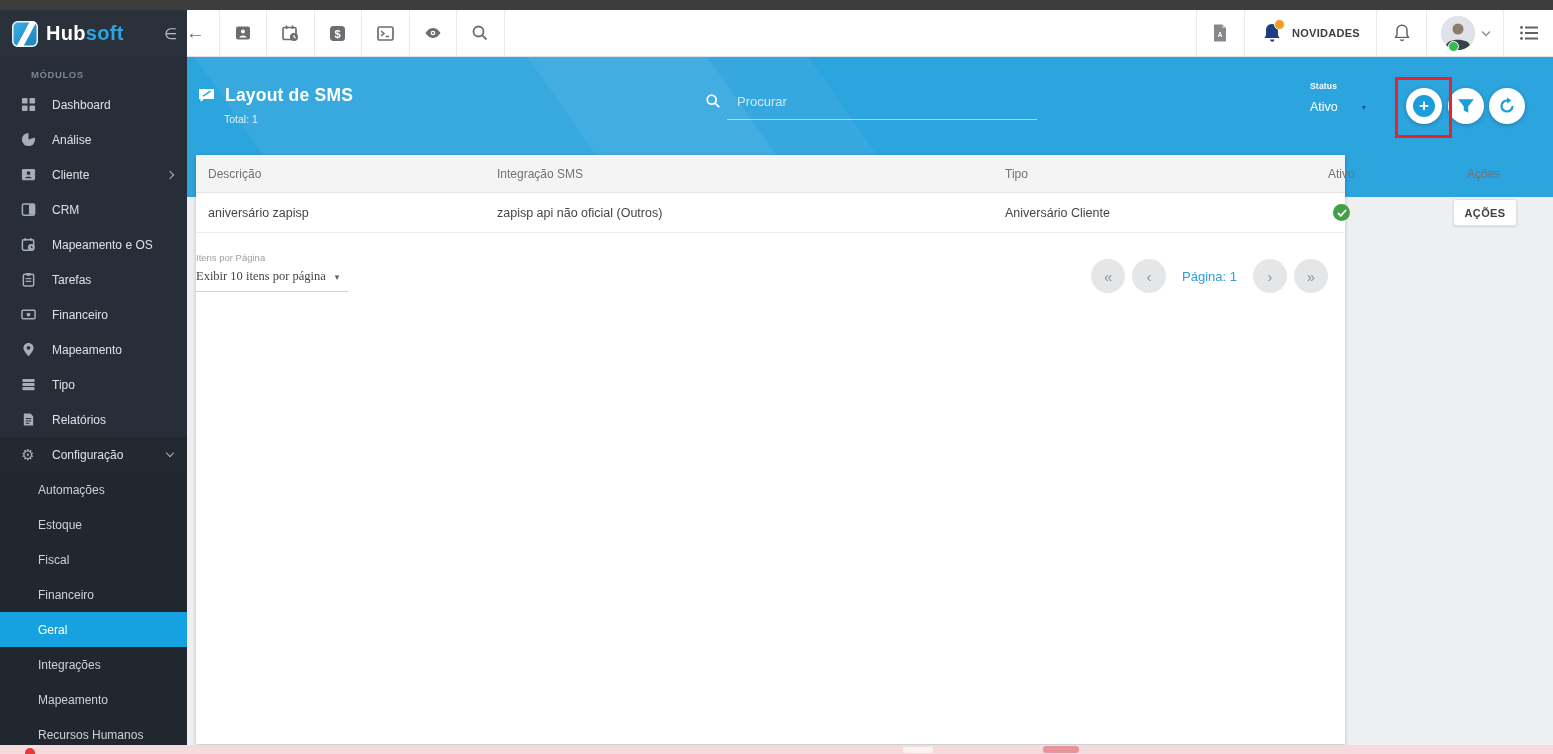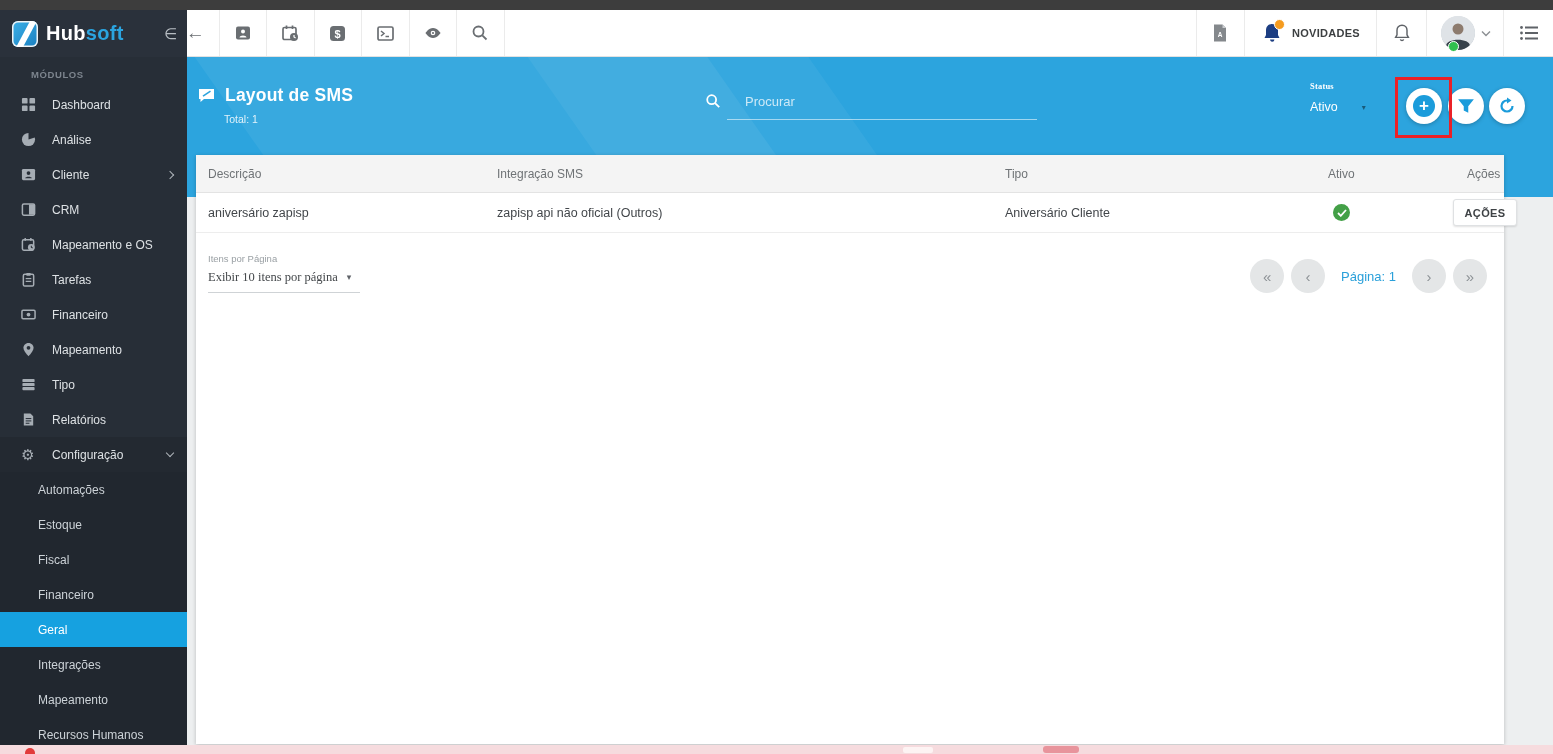--- a/index.html
+++ b/index.html
@@ -52,44 +52,44 @@
   .content { position:absolute; left:0; top:47px; right:0; bottom:0; }
   .blue-header { position:absolute; left:0; top:0; right:0; height:140px; background:#2ca4de; overflow:hidden; }
   .stripe { position:absolute; background:rgba(255,255,255,.06); transform:rotate(-35deg); }
   .s1 { width:420px; height:900px; left:90px; top:-420px; }
   .s2 { width:230px; height:900px; left:430px; top:-380px; background:rgba(255,255,255,.05); }
   .title-block { position:absolute; left:26px; top:28px; color:#fff; }
   .title-line { display:flex; align-items:center; gap:10px; }
   .title-text { font-size:17.5px; font-weight:bold; letter-spacing:.2px; }
   .total-text { margin:7px 0 0 26px; font-size:10.5px; color:rgba(255,255,255,.85); }
   .search-block { position:absolute; left:533px; top:36px; width:332px; }
-  .search-line { display:flex; align-items:center; gap:24px; }
+  .search-line { display:flex; align-items:center; gap:16px; }
   .search-ph { font-size:13px; color:rgba(255,255,255,.75); }
   .search-underline { margin:10px 0 0 22px; width:310px; border-bottom:1px solid rgba(255,255,255,.55); }
   .status-block { position:absolute; left:1138px; top:24px; width:90px; color:#fff; }
-  .status-label { font-size:8.5px; font-weight:bold; letter-spacing:.2px;font-family:Liberation Serif, serif; }
+  .status-label { font-size:8.5px; font-weight:bold; letter-spacing:.2px; }
   .status-value-line { margin-top:9px; display:flex; align-items:center; }
   .status-value { font-size:12.5px; }
   .status-caret { margin-left:24px; font-size:8px; color:rgba(0,0,0,.45); }
   .round-btn { position:absolute; top:31px; width:36px; height:36px; border-radius:50%; background:#fff; box-shadow:0 1px 4px rgba(0,0,0,.25); display:flex; align-items:center; justify-content:center; cursor:pointer; }
   .btn-add { left:1234px; } .btn-filter { left:1276px; } .btn-refresh { left:1317px; }
   .plus-disc { width:22px; height:22px; border-radius:50%; background:#1b9cdb; color:#fff; font-size:17px; line-height:21px; text-align:center; font-weight:bold; }
 
   
-  .card { position:absolute; left:24px; top:98px; width:1308px; bottom:10px; background:#fff; box-shadow:0 1px 4px rgba(0,0,0,.22); }
+  .card { position:absolute; left:24px; top:98px; width:1149px; bottom:10px; background:#fff; box-shadow:0 1px 4px rgba(0,0,0,.22); }
   .tgrid { display:grid; grid-template-columns:301px 508px 323px 139px auto; align-items:center; }
   .thead { height:38px; background:#f4f4f4; border-bottom:1px solid #e3e3e3; color:#6f7376; font-size:12px; }
   .thead > div:first-child, .trow > div:first-child { padding-left:12px; }
   .trow { height:40px; border-bottom:1px solid #ededed; color:#42464a; font-size:12.5px; }
   .check-cell { padding-left:5px; }
   .check-circle { width:17px; height:17px; border-radius:50%; background:#43a047; display:flex; align-items:center; justify-content:center; }
   .acoes-btn { margin-left:-14px; width:64px; height:27px; background:#fff; border:1px solid #dfe1e3; border-radius:3px; box-shadow:0 1px 2px rgba(0,0,0,.12); font-size:11px; font-weight:bold; letter-spacing:.4px; color:#3e4245; cursor:pointer; font-family:inherit; }
 
   
-  .pag-row { margin-top:19px; display:flex; justify-content:space-between; align-items:center; padding:0 17px 0 12px; }
+  .pag-row { margin-top:19px; display:flex; justify-content:space-between; align-items:flex-start; padding:0 17px 0 0; }
   .ipp-label { font-size:9.5px; color:#9aa0a4; }
   .ipp-control { margin-top:6px; display:flex; align-items:center; gap:9px; border-bottom:1px solid #cfd3d6; padding-bottom:7px; width:152px; cursor:pointer;font-family:Liberation Serif, serif; }
   .ipp-value { font-size:12.5px; color:#43474a; white-space:nowrap; }
   .ipp-caret { font-size:9px; color:#5f6368; }
   .paginator { display:flex; align-items:center; gap:7px; margin-top:7px; }
   .pg-circle { width:34px; height:34px; border-radius:50%; background:#e4e6e7; color:#8d9296; font-size:15px; display:flex; align-items:center; justify-content:center; cursor:pointer; }
   .pg-label { color:#2aa0da; font-size:13px; margin:0 9px; }
 
   
   .red-annotation { position:absolute; left:1395px; top:77px; width:57px; height:61px; border:3px solid #ea2127; z-index:7; }

